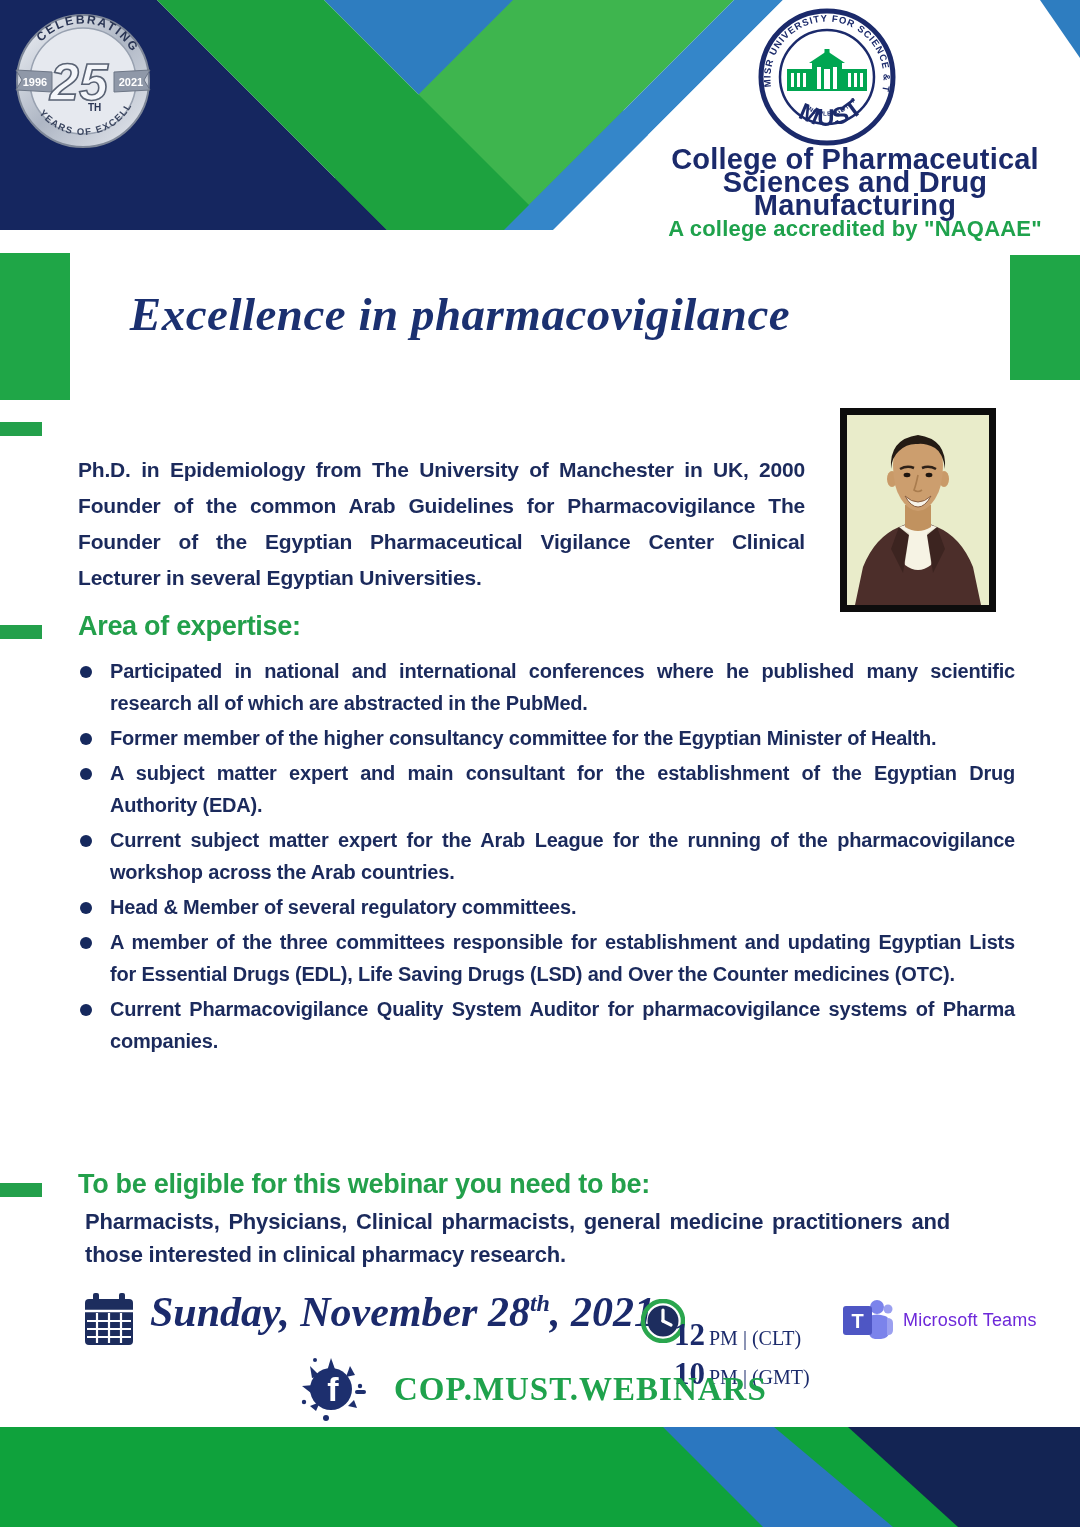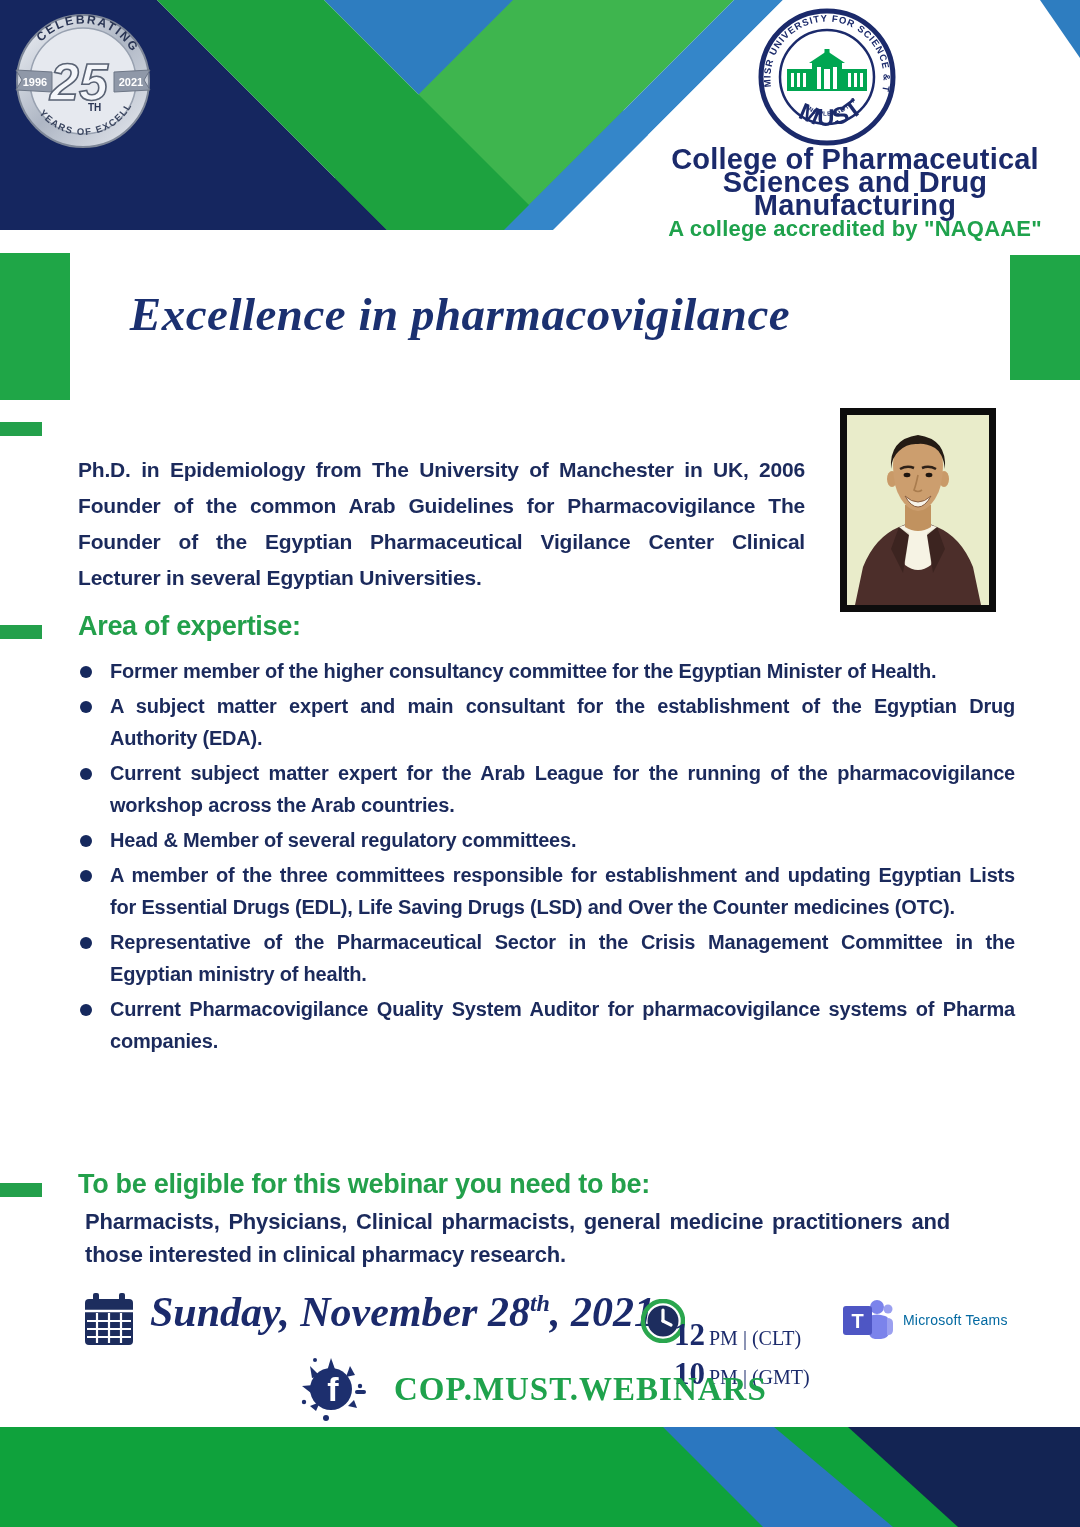--- a/index.html
+++ b/index.html
@@ -54,21 +54,21 @@
               font-family:"Liberation Serif",serif;font-style:italic;font-weight:bold;
               font-size:42px;color:#1b2a6b;}
   .event-date sup{font-size:24px;}
   .clock-icon{position:absolute;left:641px;top:1299px;width:44px;height:44px;}
   .time-block{position:absolute;left:674px;top:1283px;margin-top:35px;}
   .time-row{white-space:nowrap;font-family:"Liberation Serif",serif;color:#1b2a6b;line-height:34px;}
   .time-value{font-size:31px;font-weight:bold;}
   .time-label{font-size:20px;}
   .teams{position:absolute;left:843px;top:1296px;display:flex;align-items:center;}
   .teams-icon{width:50px;height:48px;}
-  .teams-label{margin-left:10px;font-size:14px;color:#0369a1;letter-spacing:.2px;}
+  .teams-label{margin-left:10px;font-size:18px;color:#6d28d9;letter-spacing:.2px;}
 
   
   .fb-row{position:absolute;left:298px;top:1356px;display:flex;align-items:center;}
   .fb-icon{width:68px;height:66px;}
   .fb-handle{margin-left:28px;font-family:"Liberation Serif",serif;font-weight:bold;
              font-size:33px;color:#1fa24c;letter-spacing:1px;}
 
   
   .footer{position:absolute;left:0;top:1427px;width:1080px;height:100px;}
 </style>
@@ -164,21 +164,21 @@
     <div class="college-line">Sciences and Drug Manufacturing</div>
     <div class="college-accred">A college accredited by "NAQAAE"</div>
   </div>
 
   <div class="side-rect-left"></div>
   <div class="side-rect-right"></div>
 
   <h1 class="main-title">Excellence in pharmacovigilance</h1>
 
   <div class="greenbar" style="top:422px"></div>
-  <p class="speaker-bio">Ph.D. in Epidemiology from The University of Manchester in UK, 2006 Founder of the common Arab Guidelines for Pharmacovigilance The Founder of the Egyptian Pharmaceutical Vigilance Center Clinical Lecturer in several Egyptian Universities.</p>
+  <p class="speaker-bio">Ph.D. in Epidemiology from The University of Manchester in UK, 2000 Founder of the common Arab Guidelines for Pharmacovigilance The Founder of the Egyptian Pharmaceutical Vigilance Center Clinical Lecturer in several Egyptian Universities.</p>
 
   <div class="photo-frame">
     <svg viewBox="0 0 142 190" width="142" height="190">
       <rect x="0" y="0" width="142" height="190" fill="#e9ecca"></rect>
 
       <path d="M 8 190 L 16 152 Q 28 122 52 112 L 71 104 L 90 112 Q 114 122 126 152 L 134 190 Z" fill="#4c2e2a"></path>
 
       <path d="M 52 112 L 71 106 L 90 112 L 84 150 Q 71 160 58 150 Z" fill="#f6f3e4"></path>
       <path d="M 52 112 L 62 118 L 58 150 Z" fill="#e4e0cd"></path>
       <path d="M 90 112 L 80 118 L 84 150 Z" fill="#e4e0cd"></path>
@@ -206,41 +206,41 @@
       <path d="M 58 81 Q 71 93 84 81 Q 78 92 71 92 Q 64 92 58 81 Z" fill="#f7f3ea" stroke="#8a5f42" stroke-width="1"></path>
     </svg>
   </div>
 
   <div class="greenbar" style="top:625px"></div>
   <h2 class="section-head" style="top:611px">Area of expertise:</h2>
 
   <ul class="expertise-list">
     <li>
         <span class="dot"></span>
+        <span class="li-text">Participated in national and international conferences where he published many scientific research all of which are abstracted in the PubMed.</span>
+      </li>
+    <li>
+        <span class="dot"></span>
         <span class="li-text">Former member of the higher consultancy committee for the Egyptian Minister of Health.</span>
       </li>
     <li>
         <span class="dot"></span>
         <span class="li-text">A subject matter expert and main consultant for the establishment of the Egyptian Drug Authority (EDA).</span>
       </li>
     <li>
         <span class="dot"></span>
         <span class="li-text">Current subject matter expert for the Arab League for the running of the pharmacovigilance workshop across the Arab countries.</span>
       </li>
     <li>
         <span class="dot"></span>
         <span class="li-text">Head &amp; Member of several regulatory committees.</span>
       </li>
     <li>
         <span class="dot"></span>
         <span class="li-text">A member of the three committees responsible for establishment and updating Egyptian Lists for Essential Drugs (EDL), Life Saving Drugs (LSD) and Over the Counter medicines (OTC).</span>
-      </li>
-    <li>
-        <span class="dot"></span>
-        <span class="li-text">Representative of the Pharmaceutical Sector in the Crisis Management Committee in the Egyptian ministry of health.</span>
       </li>
     <li>
         <span class="dot"></span>
         <span class="li-text">Current Pharmacovigilance Quality System Auditor for pharmacovigilance systems of Pharma companies.</span>
       </li>
   </ul>
 
   <div class="greenbar" style="top:1183px"></div>
   <h2 class="section-head" style="top:1169px">To be eligible for this webinar you need to be:</h2>
   <p class="eligibility-text">Pharmacists, Physicians, Clinical pharmacists, general medicine practitioners and those interested in clinical pharmacy research.</p>

